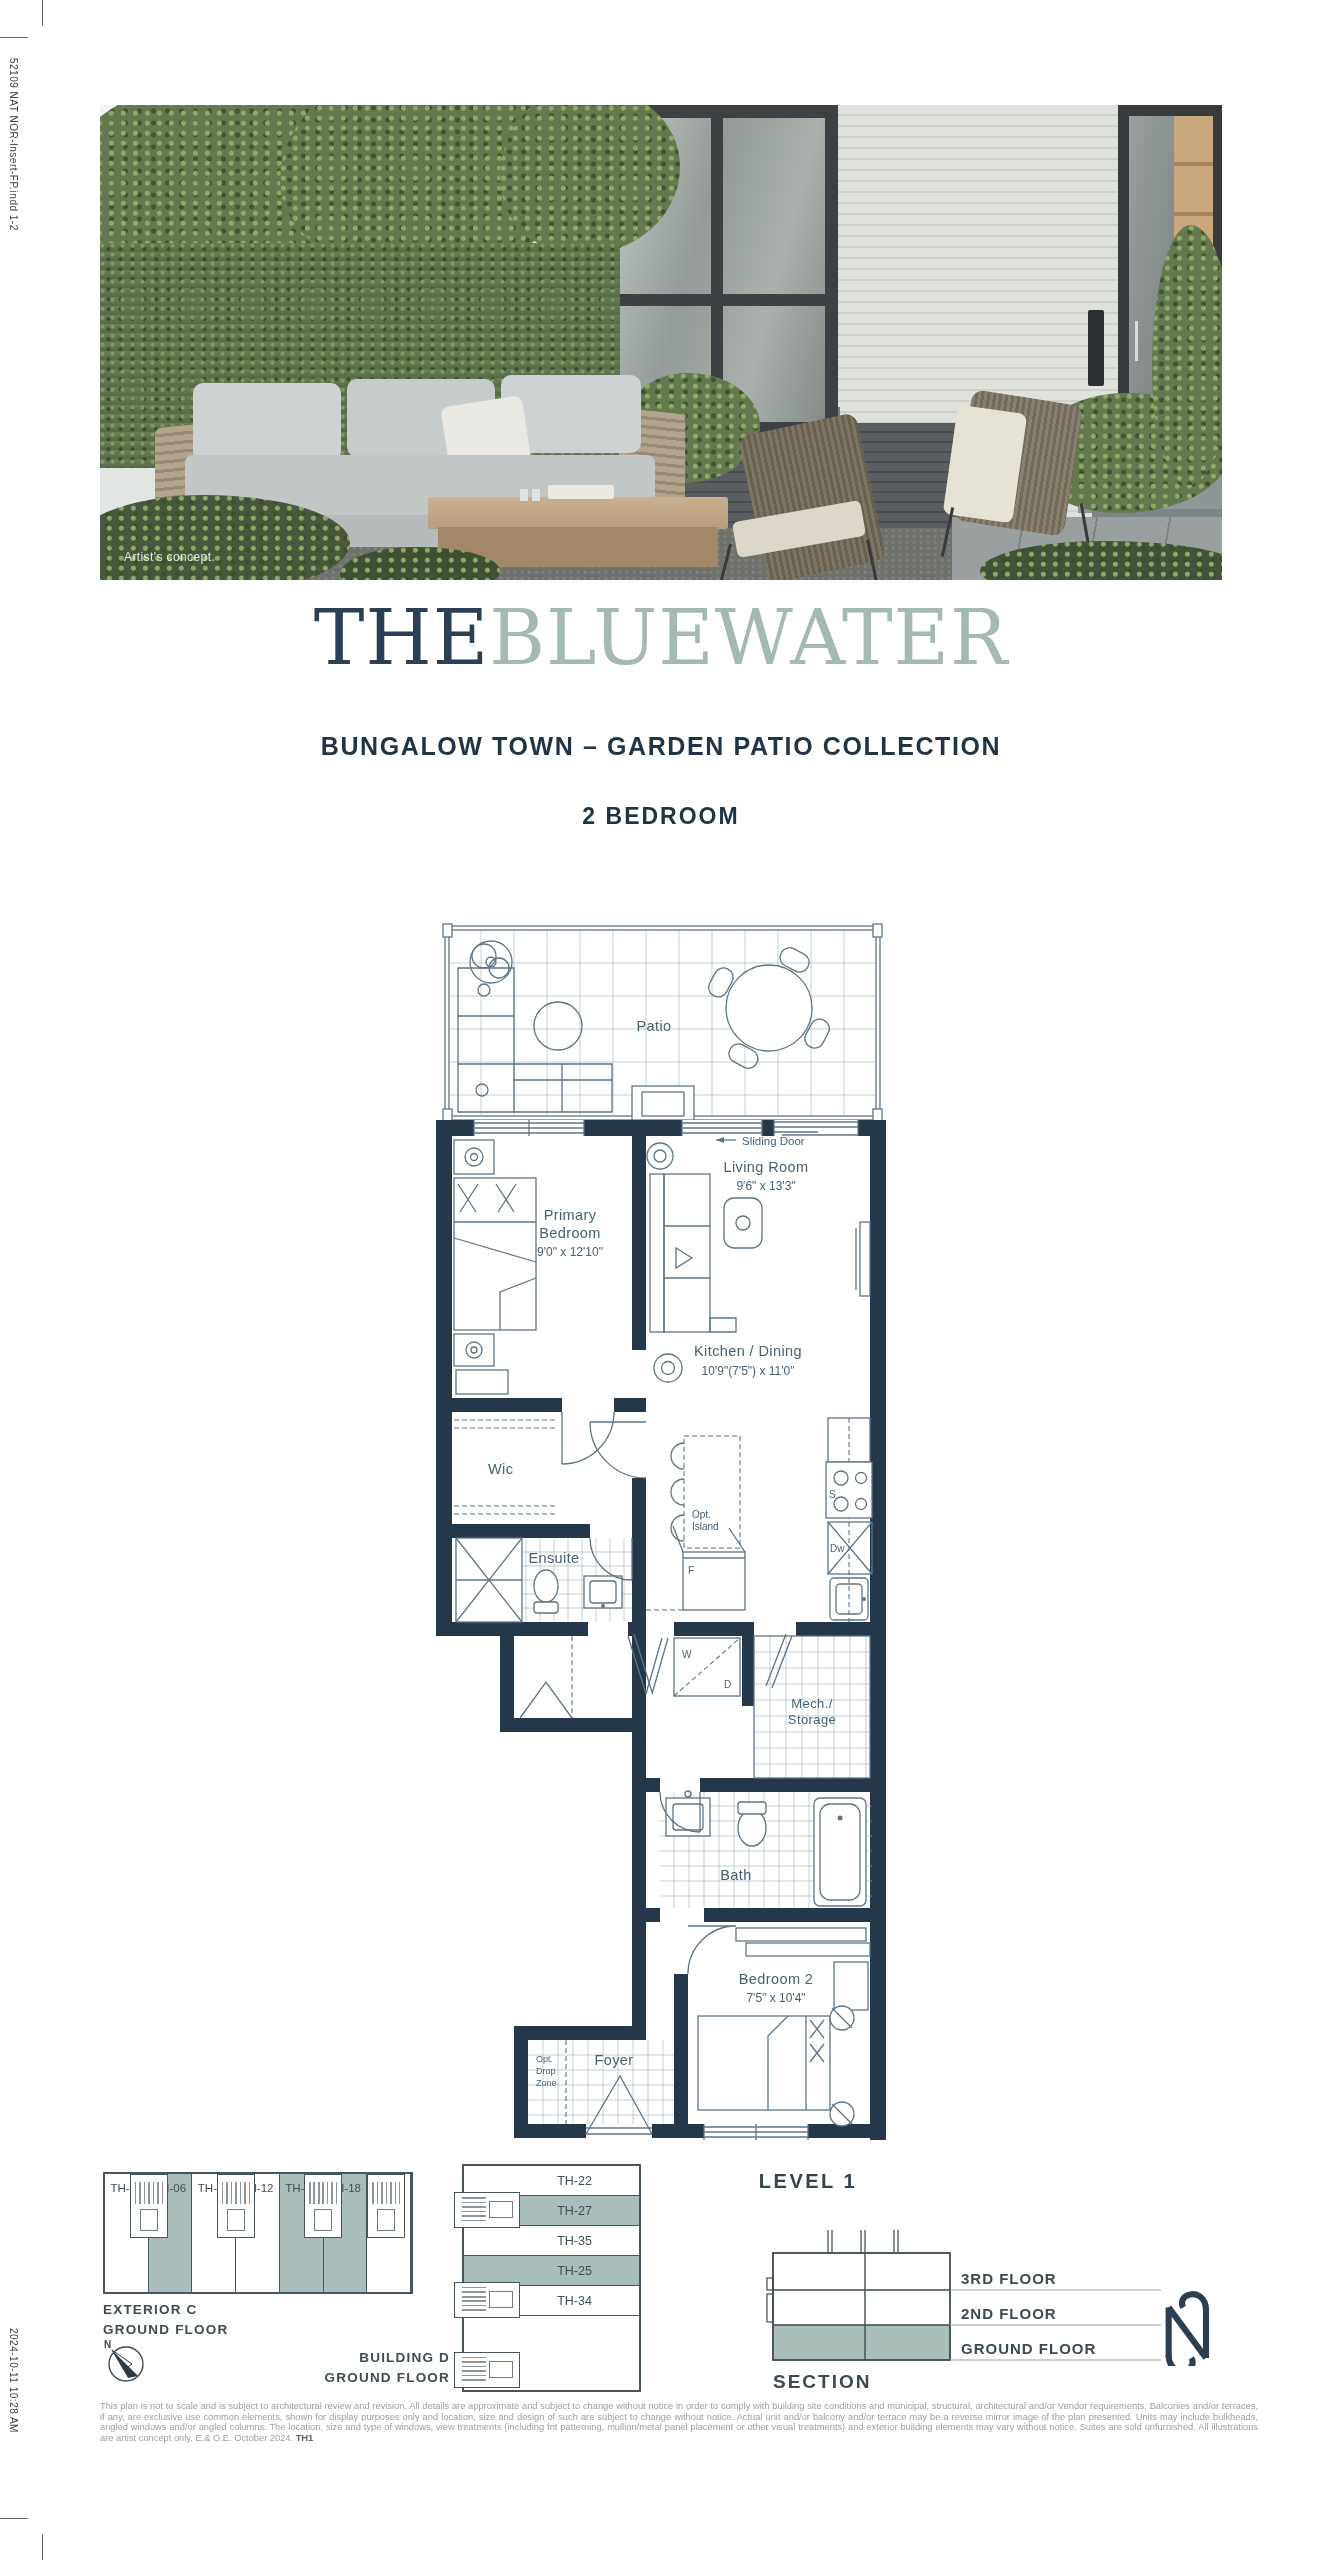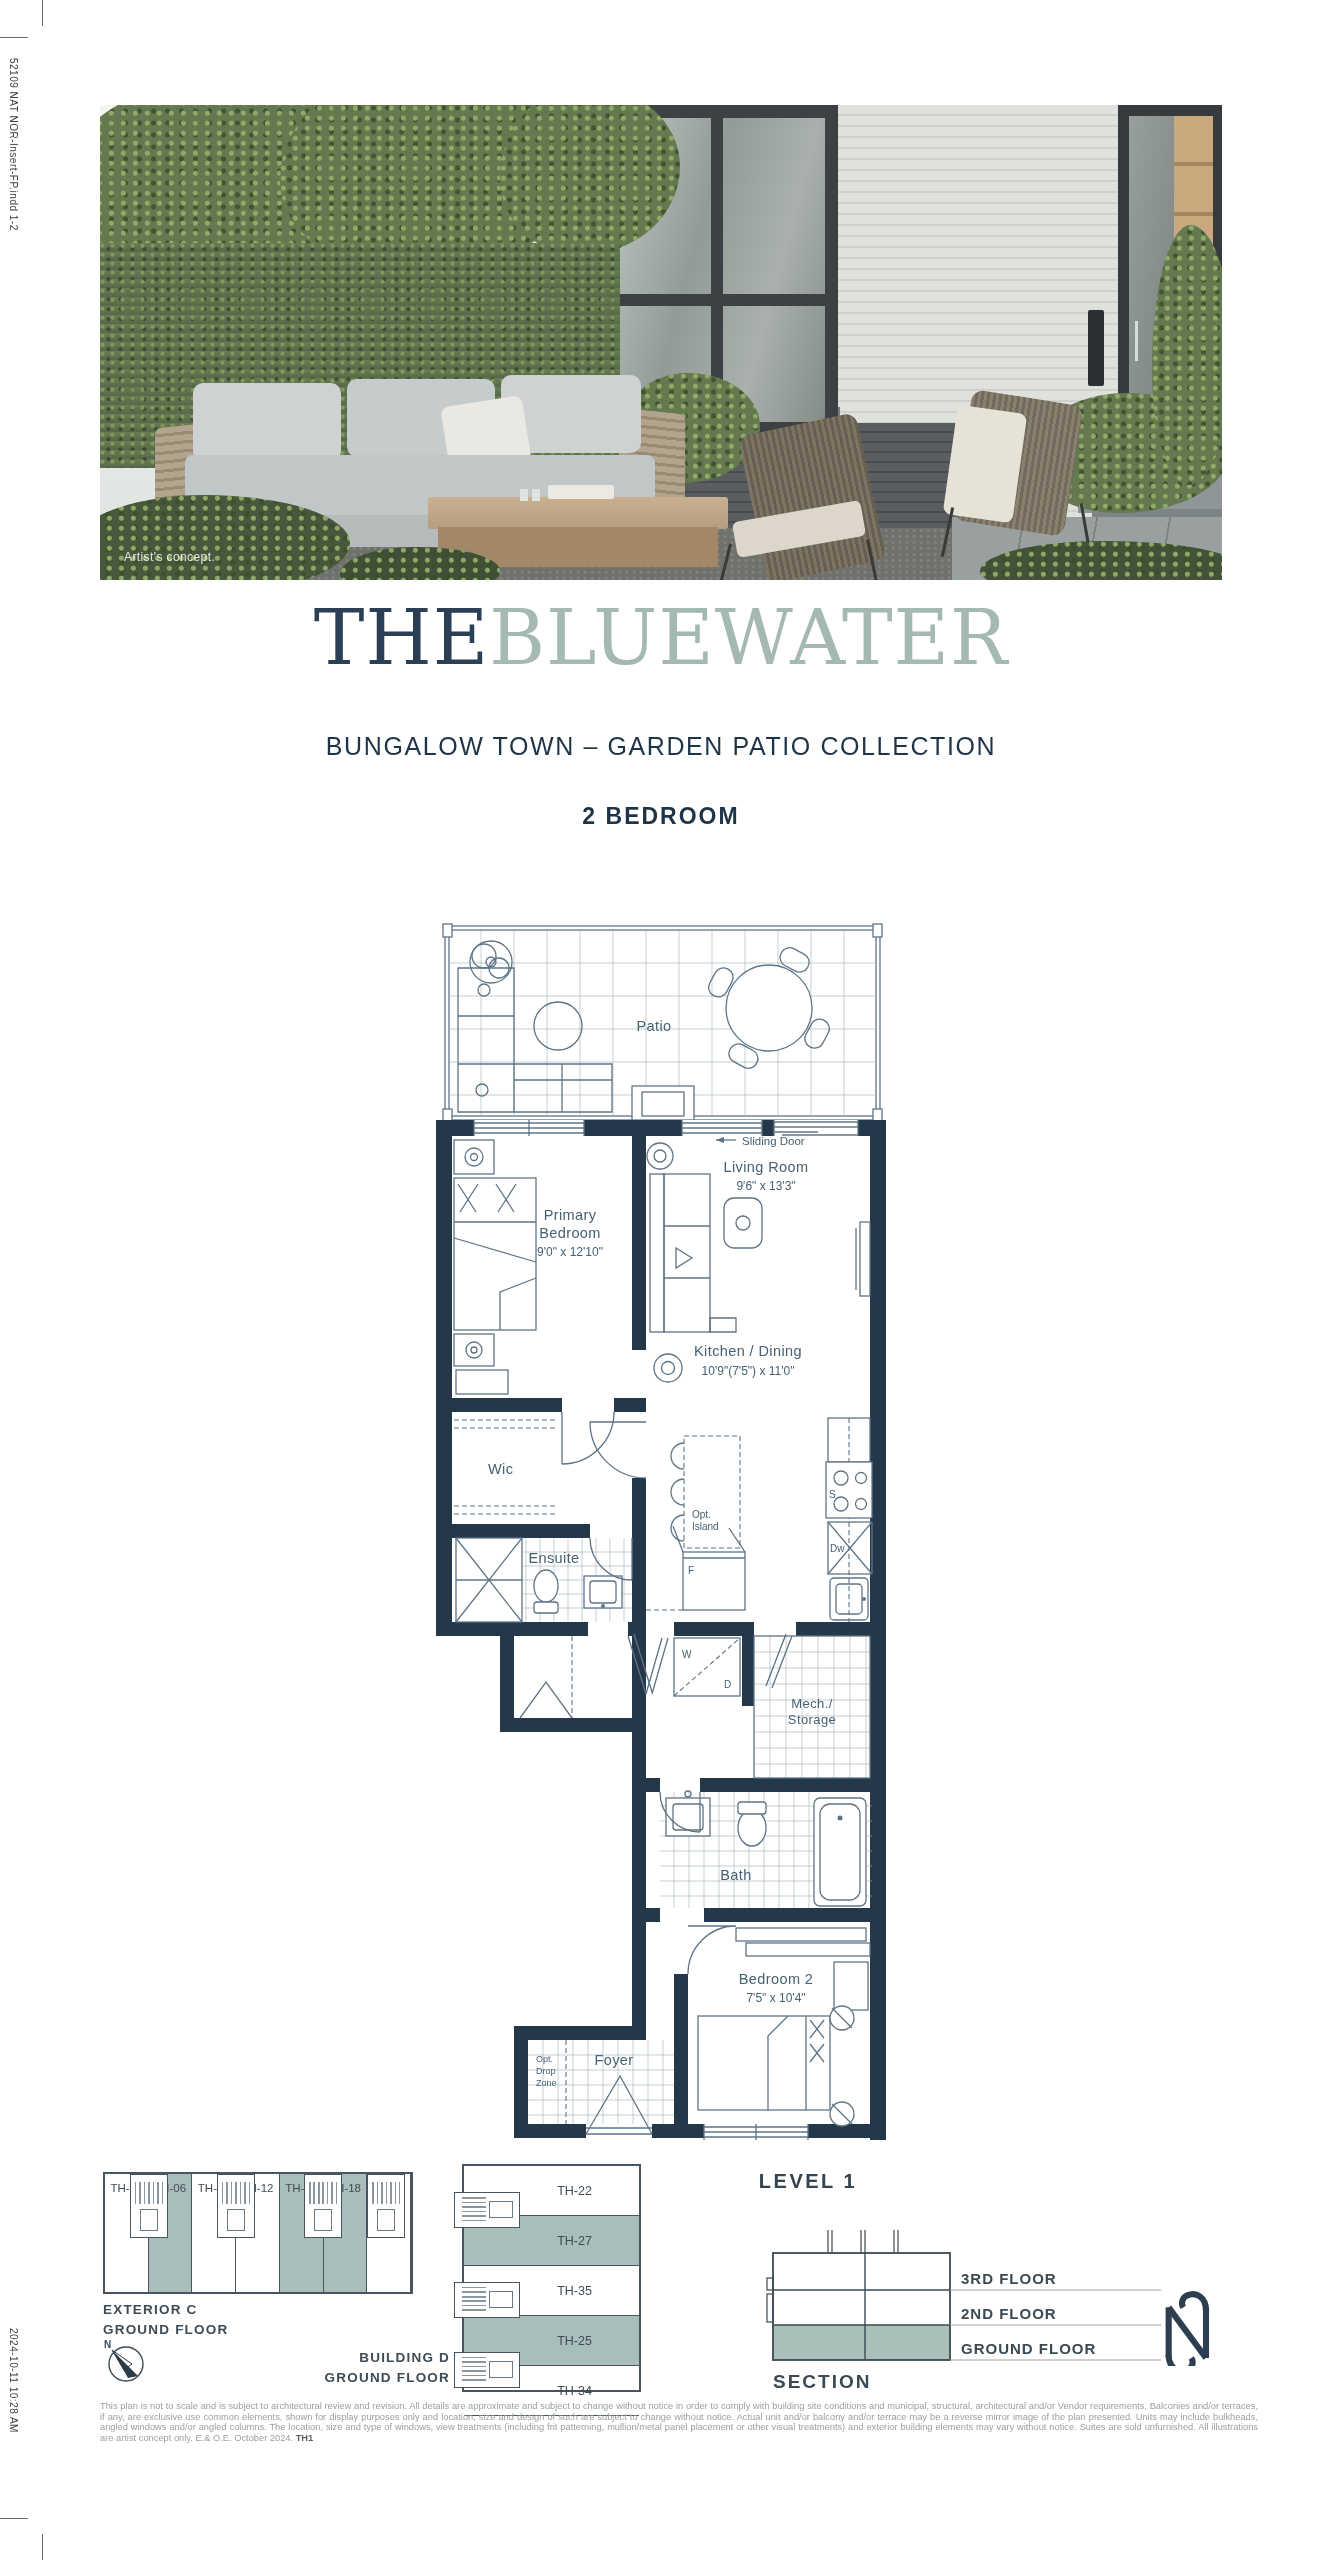--- a/index.html
+++ b/index.html
@@ -23,21 +23,21 @@
       #64794f;background-size:12px 10px,14px 12px;}
   .hedge{background:
       radial-gradient(circle at 25% 30%, rgba(132,156,96,.9) 1.5px, transparent 2.5px),
       radial-gradient(circle at 70% 62%, rgba(52,72,40,.85) 1.5px, transparent 2.5px),
       linear-gradient(#687d52,#55694a);background-size:10px 9px,12px 10px;}
   .caption{position:absolute;left:24px;bottom:16px;color:rgba(255,255,255,.85);font-size:12px;letter-spacing:.4px;}
   
   .brand{position:absolute;left:0;right:0;top:600px;text-align:center;
          font-family:"DejaVu Serif","Liberation Serif",serif;font-size:76px;line-height:1;letter-spacing:1px;}
   .brand .t1{color:#2c4055;text-align:right;} .brand .t2{color:#a4b8b4;}
-  .sub1{position:absolute;left:0;right:0;top:732px;text-align:center;font-size:25px;font-weight:normal;
+  .sub1{position:absolute;left:0;right:0;top:732px;text-align:center;font-size:25px;font-weight:bold;
         letter-spacing:1.6px;color:#1f3447;}
   .sub2{position:absolute;left:0;right:0;top:772px;text-align:center;font-size:23px;font-weight:bold;
         letter-spacing:2px;color:#1f3447;margin-top:31px;}
   .sub3{position:absolute;left:0;right:0;top:808px;text-align:center;font-size:23px;font-weight:bold;
         letter-spacing:1.5px;color:#1f3447;}
   .sub3 .sep{margin:0 18px;font-weight:normal;color:#1f3447;}
   
   .plan{position:absolute;left:436px;top:922px;width:450px;height:1285px;}
   .plan svg{width:100%;height:100%;}
   .wall{fill:#24384a;}
@@ -57,21 +57,21 @@
   .bc-cell{flex:1;border-right:1.5px solid #46555f;position:relative;text-align:center;
            font-size:11.5px;color:#3e4c57;padding-top:8px;}
   .bc-cell:last-child{border-right:none;}
   .hl{background:#a9beba;}
   .stub{position:absolute;width:36px;height:62px;background:#fff;border:1.5px solid #46555f;}
   .stub::before{content:"";position:absolute;left:4px;right:4px;top:7px;height:22px;
            background:repeating-linear-gradient(90deg,#8a97a0 0 1.5px,transparent 1.5px 4.5px);}
   .stub::after{content:"";position:absolute;left:9px;top:34px;width:16px;height:20px;border:1.3px solid #6b7a84;}
   .kp-label{position:absolute;font-size:13.5px;font-weight:600;letter-spacing:1.2px;color:#3e4c57;line-height:1.45;}
   .bd{position:absolute;left:462px;top:2164px;width:175px;height:224px;}
-  .bd-row{height:50px;border-bottom:1.5px solid #46555f;position:relative;display:flex;
+  .bd-row{height:30px;border-bottom:1.5px solid #46555f;position:relative;display:flex;
           align-items:center;justify-content:center;font-size:12.5px;color:#3e4c57;padding-left:46px;box-sizing:border-box;}
   .bd-row:last-child{border-bottom:none;}
   .bd .stubh{position:absolute;width:64px;height:34px;background:#fff;border:1.5px solid #46555f;left:-10px;}
   .bd .stubh::before{content:"";position:absolute;top:4px;bottom:4px;left:7px;width:24px;
            background:repeating-linear-gradient(180deg,#8a97a0 0 1.5px,transparent 1.5px 4.5px);}
   .bd .stubh::after{content:"";position:absolute;top:8px;left:34px;width:22px;height:15px;border:1.3px solid #6b7a84;}
   
   .section-svg{position:absolute;left:765px;top:2228px;width:400px;height:170px;}
   .sec-label{font-family:"Liberation Sans",sans-serif;font-size:15px;font-weight:600;fill:#3c4a54;letter-spacing:1px;}
   .sec-title{font-family:"Liberation Sans",sans-serif;font-size:19px;font-weight:600;fill:#3c4a54;letter-spacing:2px;}

